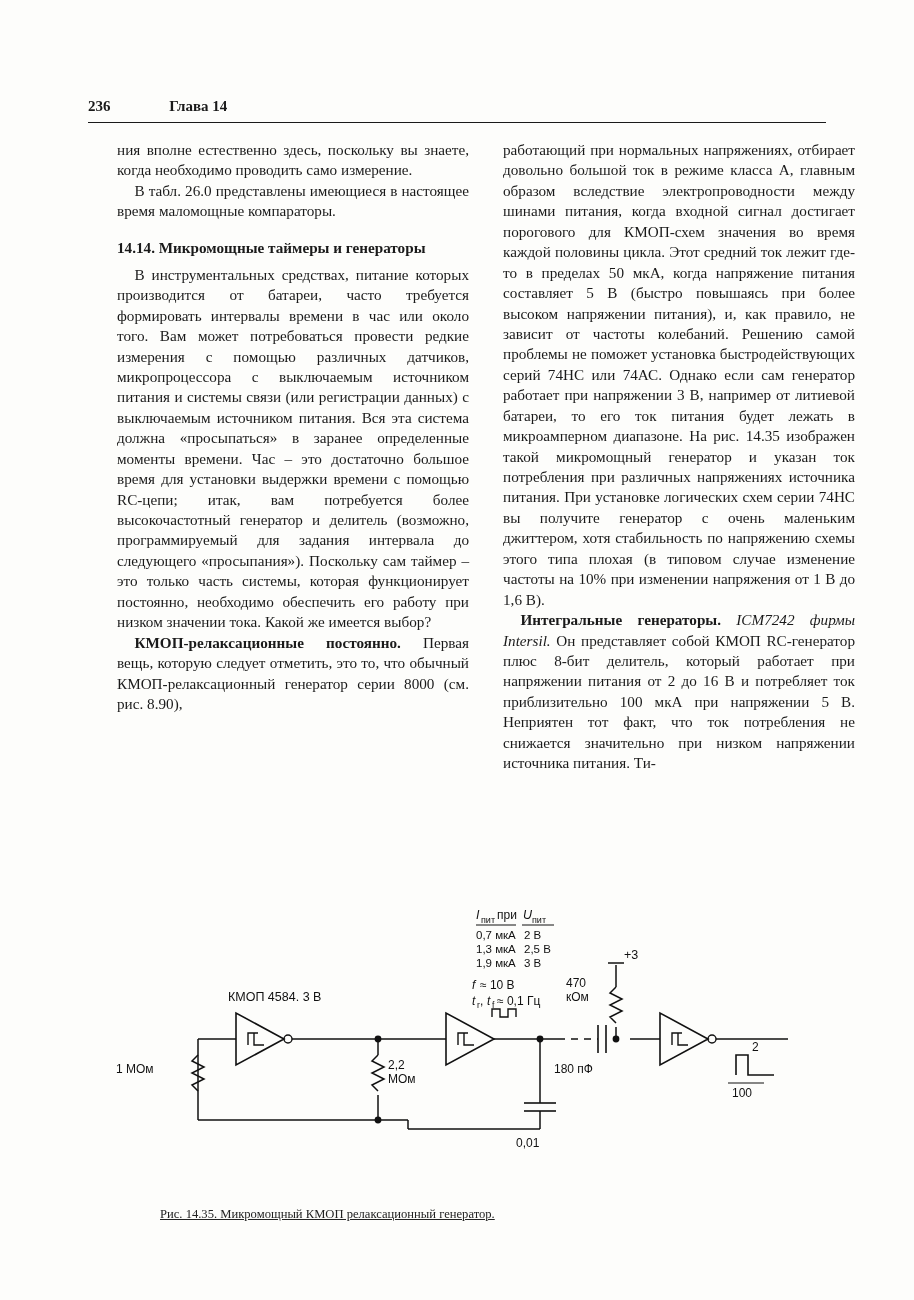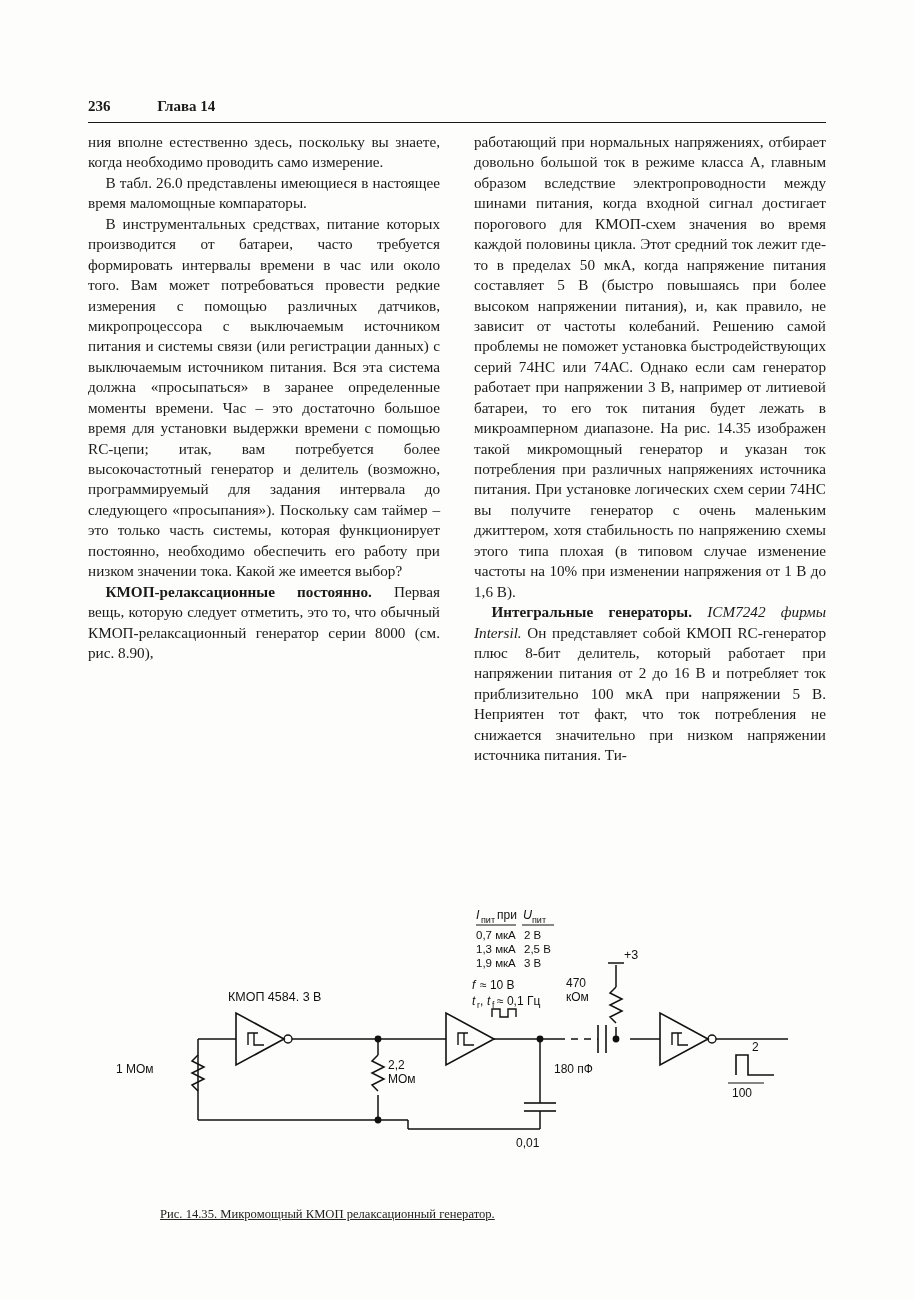--- a/index.html
+++ b/index.html
@@ -21,44 +21,45 @@
     position: absolute;
     left: 88px;
     top: 98px;
     width: 738px;
     font-family: "Liberation Serif", serif;
     font-weight: bold;
     font-size: 15px;
   }
   .header .pageno {
     display: inline-block;
-    margin-right: 20px;
+    margin-right: 32px;
   }
   .header .chap {
     display: inline-block;
     margin-left: 23px;
   }
   .header-rule {
     position: absolute;
     left: 88px;
     top: 122px;
     width: 738px;
     height: 1px;
     background: #1a1a1a;
   }
   
   .col {
     position: absolute;
-    top: 132px;
+    top: 140px;
     width: 352px;
     font-size: 15.2px;
     line-height: 1.345;
     text-align: justify;
     text-justify: inter-word;
     hyphens: manual;
+    margin-left: 29px;
   }
   .col.left  { left: 88px; }
   .col.right { left: 474px; }
 
   .col p {
     margin: 0;
     text-indent: 1.15em;
   }
   .col p.noind { text-indent: 0; }
 
@@ -107,20 +108,21 @@
   <div class="header">
     <span class="pageno">236</span>
     <span class="chap">Глава 14</span>
   </div>
   <div class="header-rule"></div>
 
   <div class="col left">
     <p class="noind">ния вполне естественно здесь, поскольку вы знаете, когда необходимо проводить само измерение.</p>
     <p>В табл. 26.0 представлены имеющиеся в настоящее время маломощные компараторы.</p>
 
+    <h3 class="sec">14.14. Микромощные таймеры и генераторы</h3>
 
     <p>В инструментальных средствах, питание которых производится от батареи, часто требуется формировать интервалы времени в час или около того. Вам может потребоваться провести редкие измерения с помощью различных датчиков, микропроцессора с выключаемым источником питания и системы связи (или регистрации данных) с выключаемым источником питания. Вся эта система должна «просыпаться» в заранее определенные моменты времени. Час – это достаточно большое время для установки выдержки времени с помощью RC-цепи; итак, вам потребуется более высокочастотный генератор и делитель (возможно, программируемый для задания интервала до следующего «просыпания»). Поскольку сам таймер – это только часть системы, которая функционирует постоянно, необходимо обеспечить его работу при низком значении тока. Какой же имеется выбор?</p>
 
     <p>
       <span class="runin">КМОП-релаксационные постоянно.</span><span> Первая вещь, которую следует отметить, это то, что обычный КМОП-релаксационный генератор серии 8000 (см. рис. 8.90),</span>
     </p>
   </div>
 
   <div class="col right">
     <p class="noind">работающий при нормальных напряжениях, отбирает довольно большой ток в режиме класса А, главным образом вследствие электропроводности между шинами питания, когда входной сигнал достигает порогового для КМОП-схем значения во время каждой половины цикла. Этот средний ток лежит где-то в пределах 50 мкА, когда напряжение питания составляет 5 В (быстро повышаясь при более высоком напряжении питания), и, как правило, не зависит от частоты колебаний. Решению самой проблемы не поможет установка быстродействующих серий 74НС или 74АС. Однако если сам генератор работает при напряжении 3 В, например от литиевой батареи, то его ток питания будет лежать в микроамперном диапазоне. На рис. 14.35 изображен такой микромощный генератор и указан ток потребления при различных напряжениях источника питания. При установке логических схем серии 74НС вы получите генератор с очень маленьким джиттером, хотя стабильность по напряжению схемы этого типа плохая (в типовом случае изменение частоты на 10% при изменении напряжения от 1 В до 1,6 В).</p>

